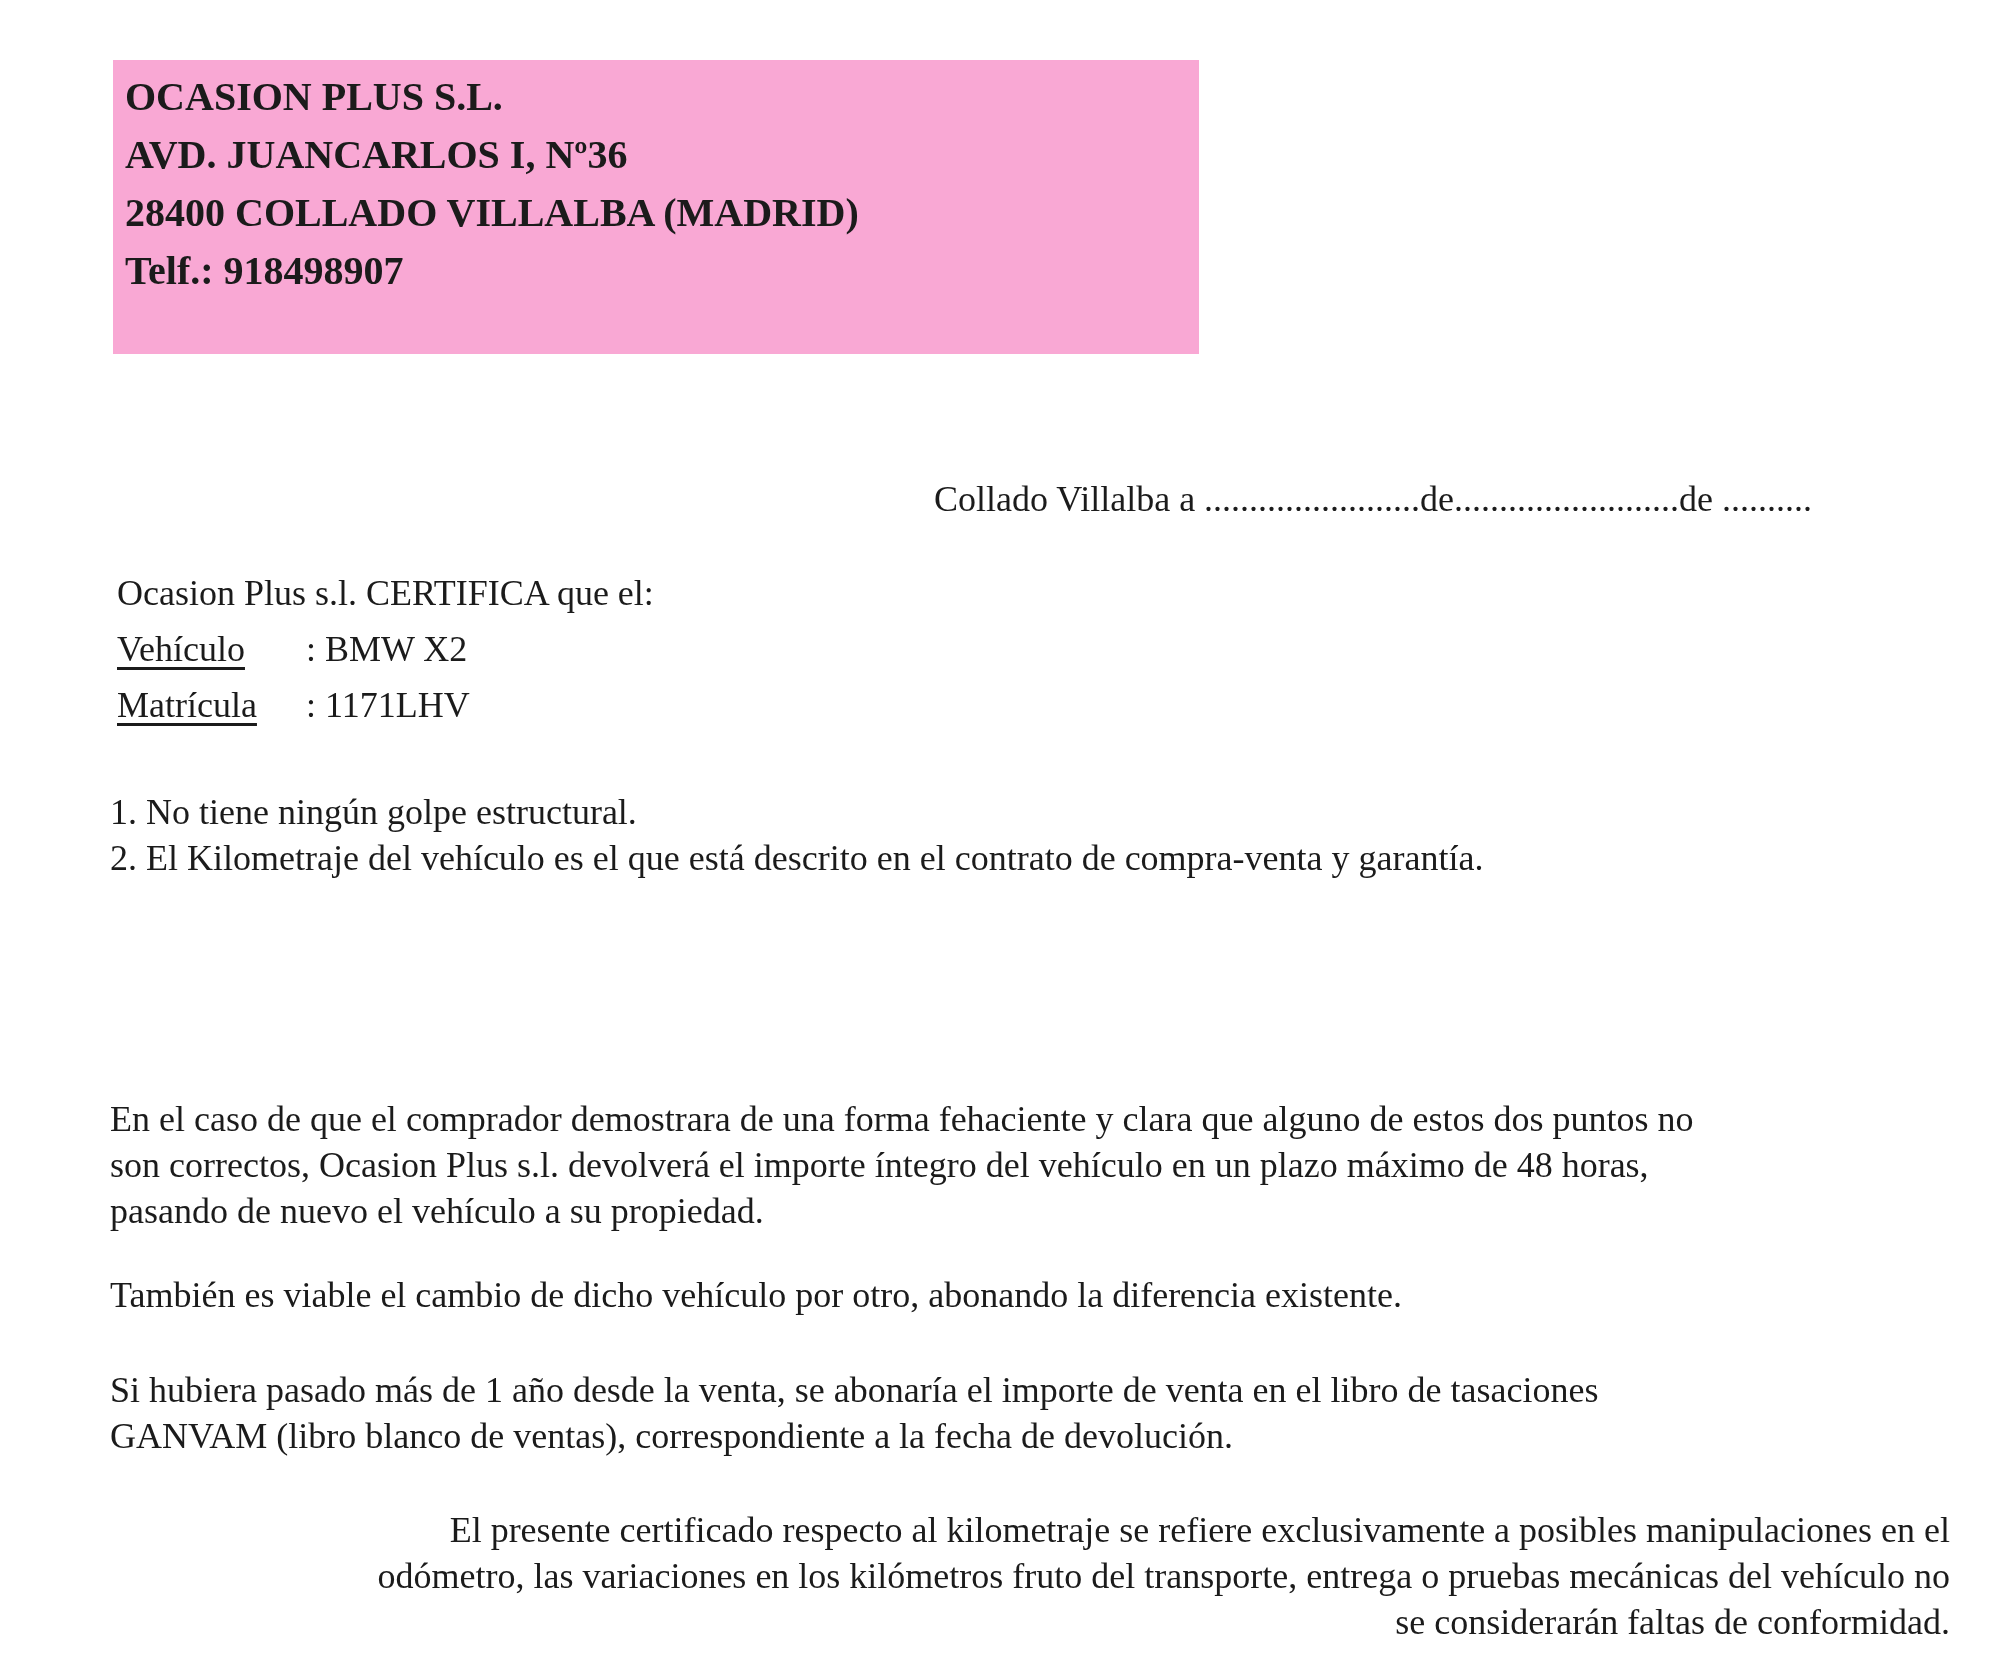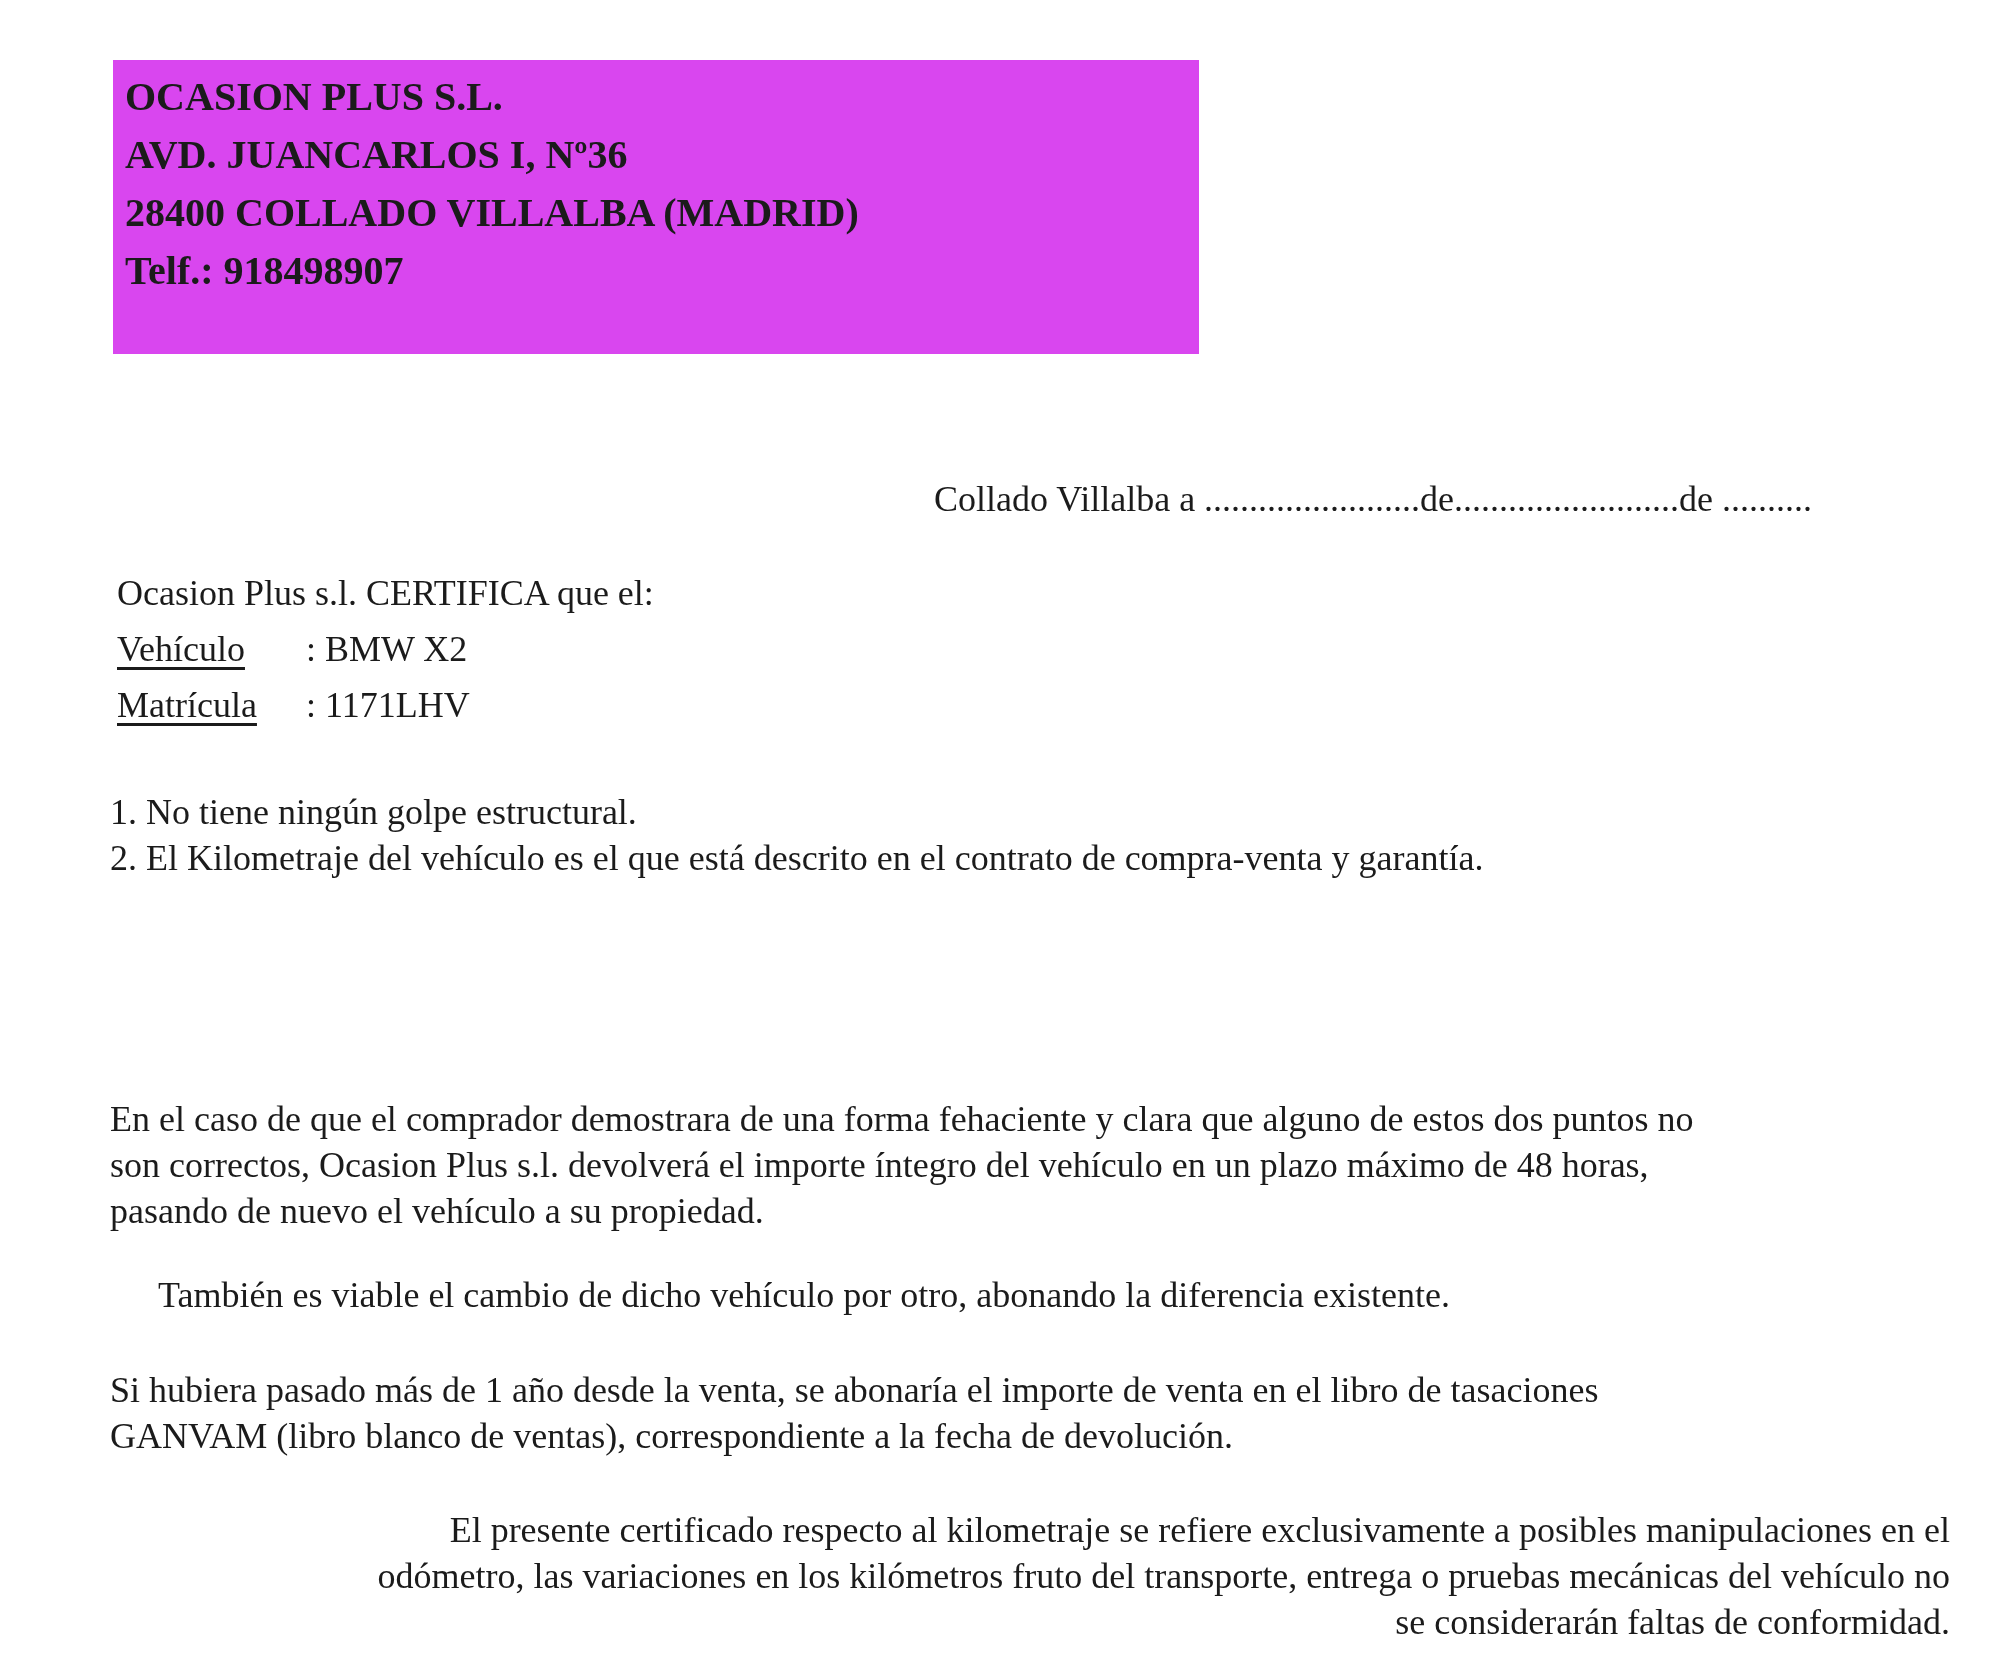--- a/index.html
+++ b/index.html
@@ -20,21 +20,21 @@
     inset: 0;
   }
   
   .header-box {
     position: absolute;
     left: 113px;
     top: 60px;
     width: 1086px;
     height: 294px;
     box-sizing: border-box;
-    background: #d946ef;
+    background: #f9a8d4;
     padding: 8px 8px 0 12px;
   }
   .h-line {
     font-weight: bold;
     font-size: 40px;
     line-height: 58px;
     white-space: nowrap;
   }
   
   .date-line {
@@ -80,21 +80,21 @@
   .para {
     position: absolute;
     left: 110px;
     width: 1840px;
     margin: 0;
     font-size: 36px;
     line-height: 46px;
     white-space: pre-line;
   }
   .p1 { top: 1096px; }
-  .p2 { top: 1272px; margin-left: 48px; }
+  .p2 { top: 1272px; }
   .p3 { top: 1367px; }
   .p4 { top: 1507px; text-align: right; }
 </style>
 </head>
 <body>
 
 <div class="page">
 
   <div class="header-box">
     <div class="h-line">OCASION PLUS S.L.</div>

